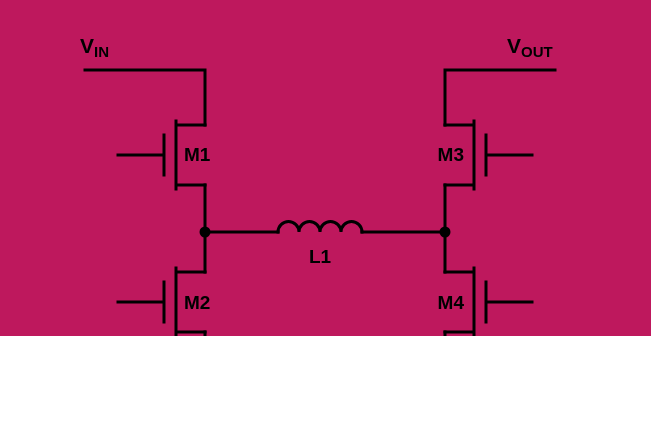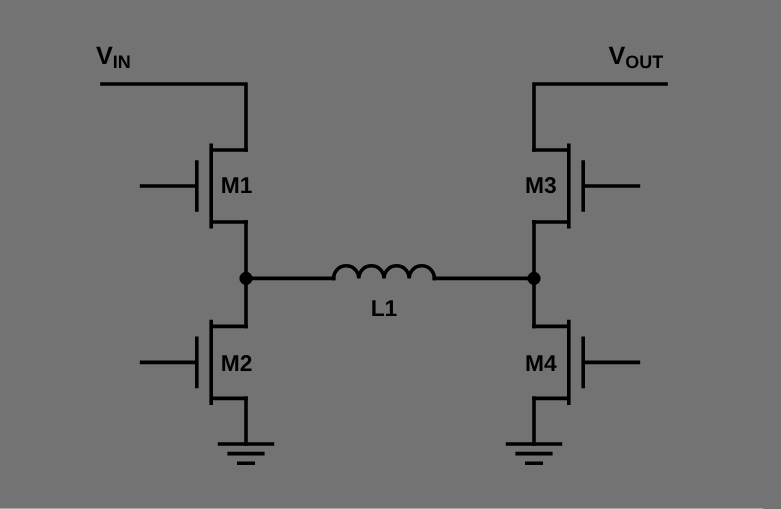--- a/index.html
+++ b/index.html
@@ -3,22 +3,22 @@
 <meta charset="utf-8">
 <style>
   html, body {
     margin: 0;
     padding: 0;
     background: #ffffff;
   }
   .stage {
     position: relative;
     width: 651px;
-    height: 424px;
-    background: #737373;
+    height: 336px;
+    background: #be185d;
     overflow: hidden;
   }
   svg {
     display: block;
   }
   .lbl {
     font-family: "Liberation Sans", "DejaVu Sans", sans-serif;
     font-weight: bold;
     fill: #000000;
   }

